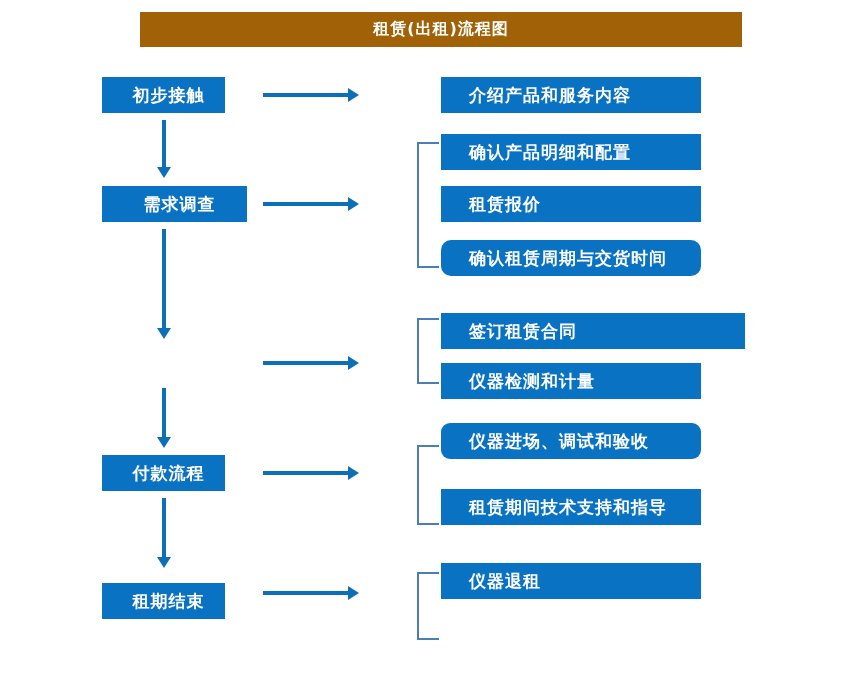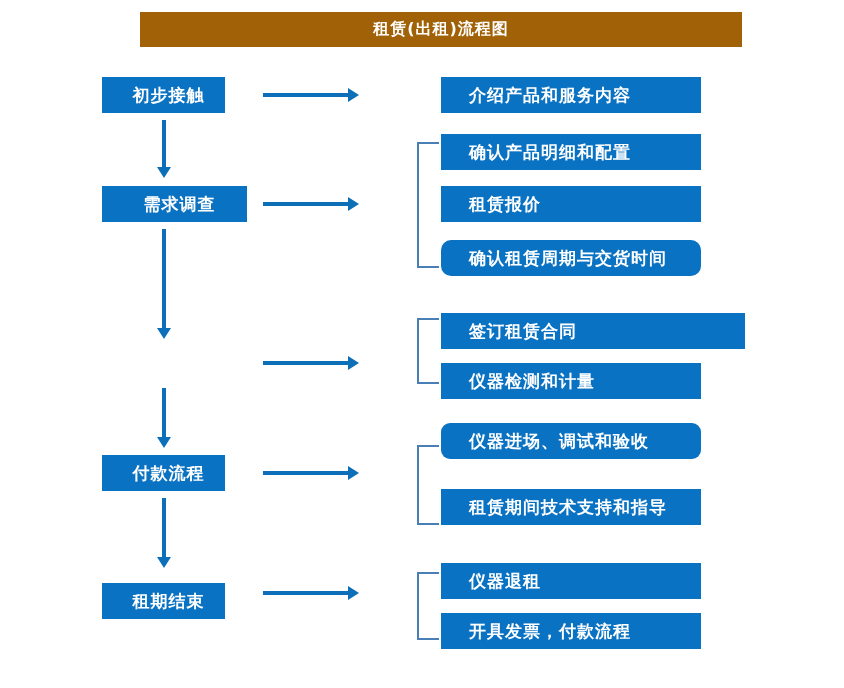--- a/index.html
+++ b/index.html
@@ -150,15 +150,14 @@
   <div class="box right-box" style="left:441px;top:186px;width:260px;height:36px;">租赁报价</div>
   <div class="box right-box" style="left:441px;top:240px;width:260px;height:36px;border-radius:10px;">确认租赁周期与交货时间</div>
 
   <div class="box right-box" style="left:441px;top:313px;width:304px;height:36px;">签订租赁合同</div>
   <div class="box right-box" style="left:441px;top:363px;width:260px;height:36px;text-align:right;">仪器检测和计量</div>
 
   <div class="box right-box" style="left:441px;top:423px;width:260px;height:36px;border-radius:9px;">仪器进场、调试和验收</div>
   <div class="box right-box" style="left:441px;top:563px;width:260px;height:36px;">仪器退租</div>
 
   <div class="box right-box" style="left:441px;top:489px;width:260px;height:36px;">租赁期间技术支持和指导</div>
-  <div class="box right-box" style="left:441px;top:613px;width:260px;height:36px;">开具发票，付款流程</div>
 
 </div>
 
 </body></html>

